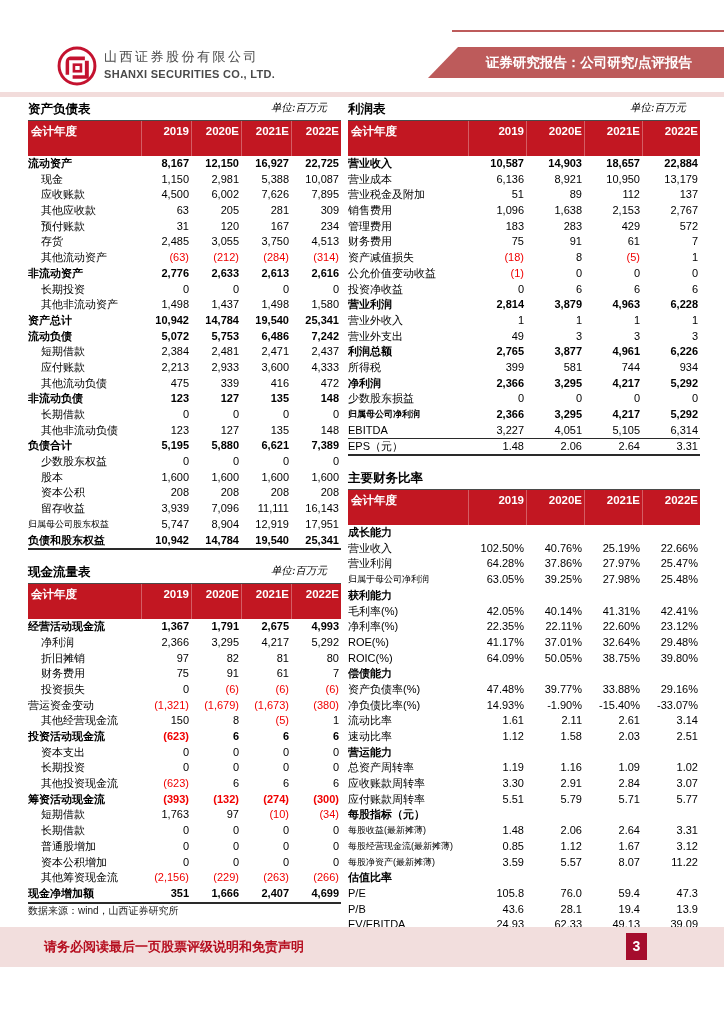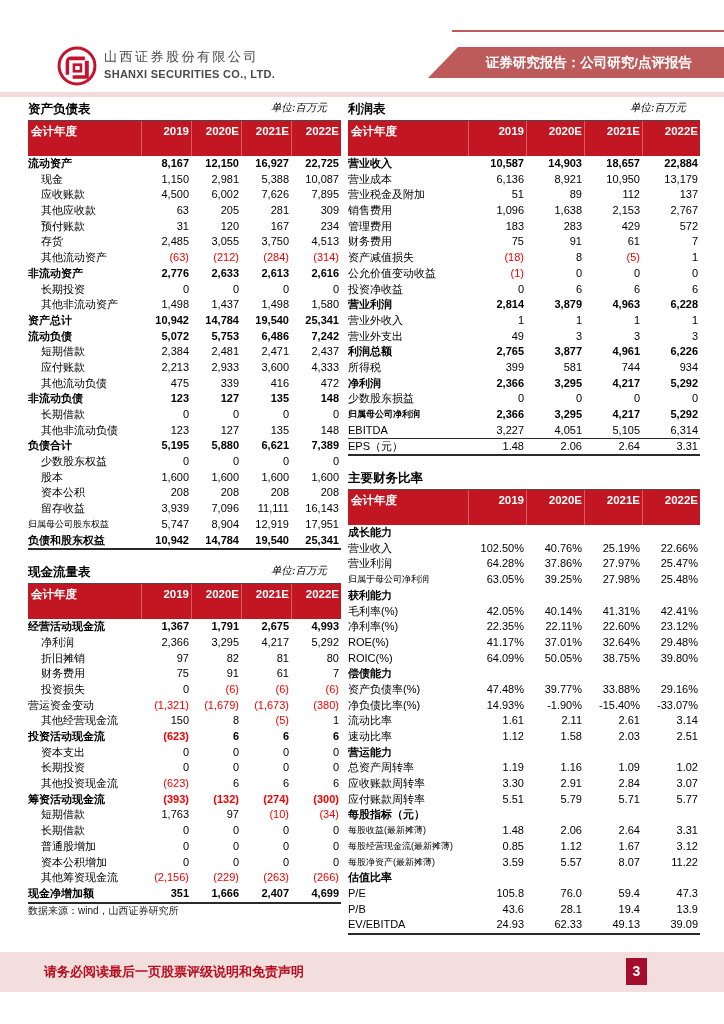--- a/index.html
+++ b/index.html
@@ -43,21 +43,21 @@
   .t-row { display:flex; height:15.7px; line-height:15.7px; font-size:11px; color:#000; }
   .t-row .t-label { flex:1; white-space:nowrap; overflow:hidden; }
   .t-row.bold, .t-row.section { font-weight:bold; }
   .t-row.indent .t-label { padding-left:13px; }
   .t-row.small .t-label { font-size:9px; }
   .t-row.topline { border-top:1px solid #2a2a2a; }
   .neg { color:#f00000; }
 
   
   .source-line { position:absolute; left:28px; top:904px; font-size:10px; color:#1a1a1a; }
-  .footer-band { position:absolute; left:0; top:952px; width:724px; height:40px; background:#f2dedd; }
+  .footer-band { position:absolute; left:0; top:927px; width:724px; height:40px; background:#f2dedd; }
   .disclaimer { position:absolute; left:44px; top:0; height:40px; line-height:40px;
                 color:#b50d1e; font-weight:bold; font-size:13px;
                 font-family:"DejaVu Serif", serif; }
   .page-box { position:absolute; left:626px; top:6px; width:21px; height:27px; background:#a50d2d;
               color:#fff; font-weight:bold; font-size:14px; text-align:center; line-height:27px; }
 </style>
 </head>
 <body>
 
 <div class="page">

